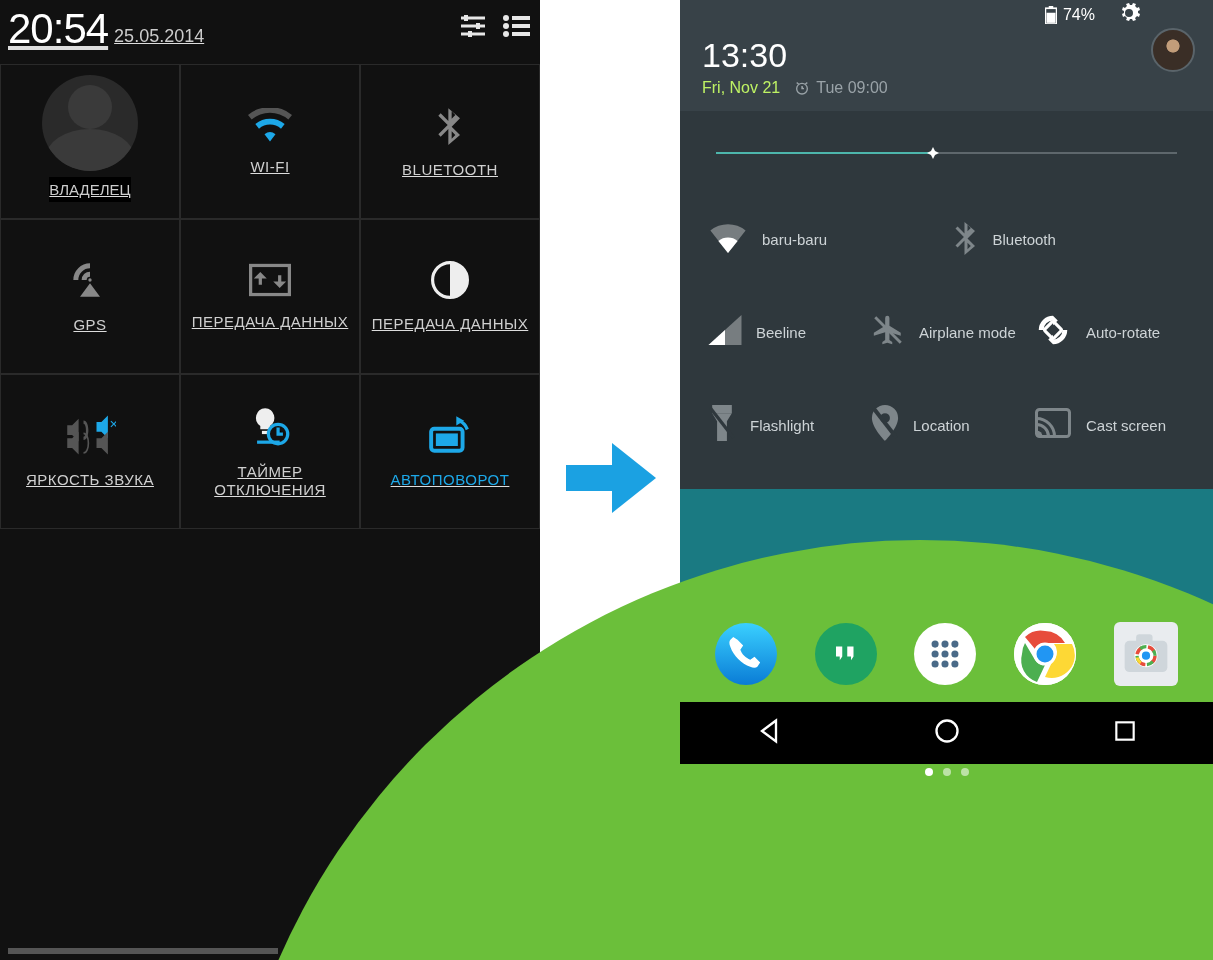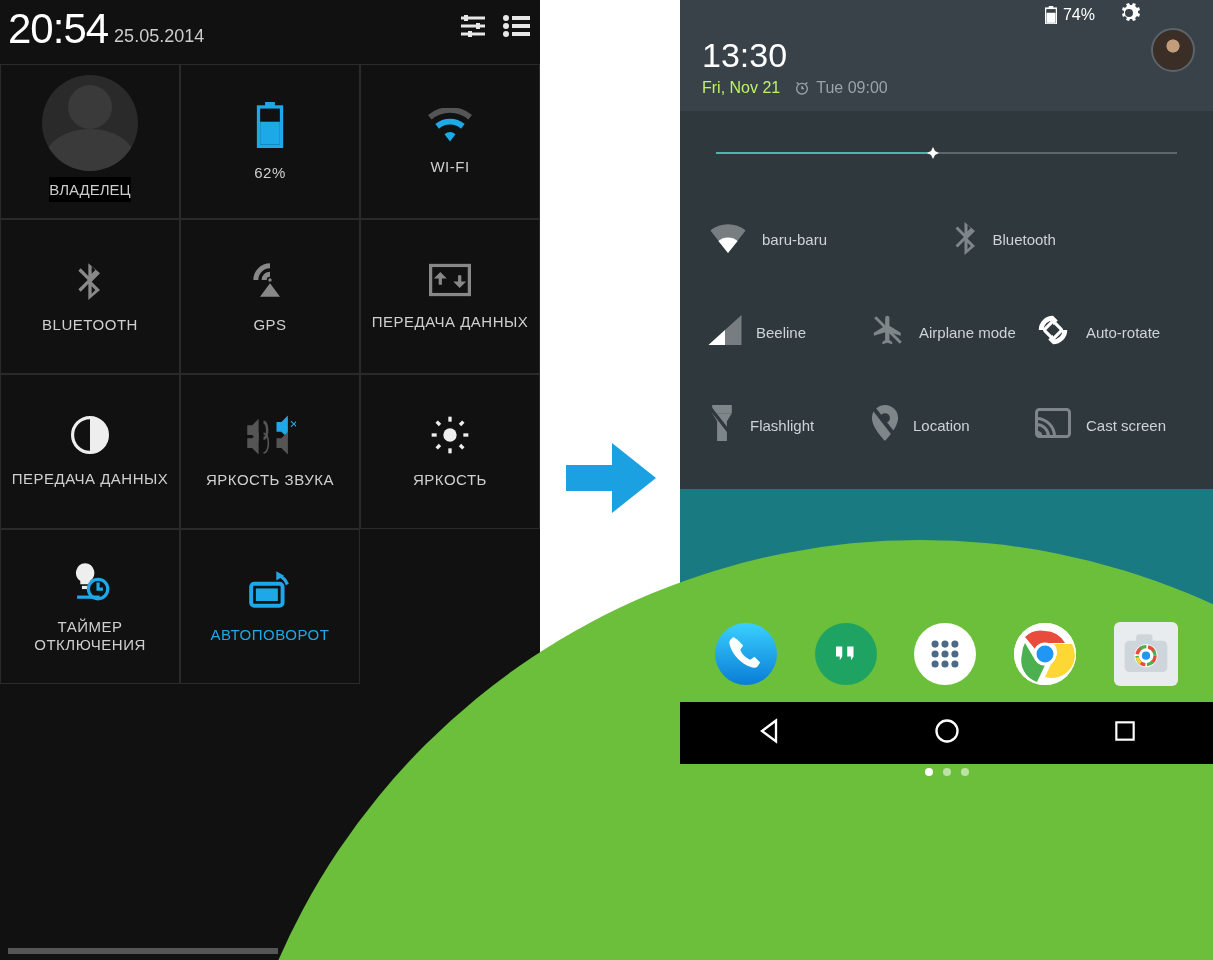--- a/index.html
+++ b/index.html
@@ -13,20 +13,21 @@
   }
   .container { display: flex; width: 100%; height: 100%; align-items: flex-start; }
 
   
   .left-phone {
     width: 540px;
     height: 960px;
     background: #111;
     color: #ddd;
     position: relative;
+    text-decoration: underline;
   }
   .left-statusbar {
     height: 58px;
     display: flex;
     align-items: center;
     padding: 0 8px;
     position: relative;
   }
   .left-time { font-size: 42px; font-weight: 300; color: #fff; letter-spacing: -1px; }
   .left-date { font-size: 18px; color: #ccc; margin-left: 6px; margin-top: 14px; }
@@ -165,30 +166,20 @@
 
     <div class="left-grid">
 
       <div class="left-tile" style="padding-top:4px;gap:0;">
         <div class="avatar-circle">
             <div class="avatar-head"></div>
             <div class="avatar-body"></div>
           </div>
         <div class="owner-badge">ВЛАДЕЛЕЦ</div>
       </div>
-      <div class="left-tile">
-        <span>
-          <svg width="28" height="46" viewBox="0 0 16 28">
-              <rect x="5" y="0" width="6" height="3" fill="#1da8e8"></rect>
-              <rect x="1" y="3" width="14" height="24" fill="none" stroke="#1da8e8" stroke-width="2"></rect>
-              <rect x="2" y="12" width="12" height="14" fill="#1da8e8"></rect>
-            </svg>
-        </span>
-        <span class="left-tile-label">62%</span>
-      </div>
 
       <div class="left-tile">
         <span>
           <svg width="44" height="34" viewBox="0 0 24 18">
               <path fill="#1da8e8" d="M12 18l3-4a5 5 0 0 0-6 0l3 4zM6 11a9 9 0 0 1 12 0l2-2.5a12.5 12.5 0 0 0-16 0L6 11z"></path>
               <path fill="#555" d="M2 6a15.5 15.5 0 0 1 20 0l2-2.5a19 19 0 0 0-24 0L2 6z"></path>
             </svg>
         </span>
         <span class="left-tile-label">WI-FI</span>
       </div>
@@ -241,38 +232,20 @@
               <g fill="#555" transform="translate(0 14)">
                 <path d="M2 0v6h3l4 4V-4L5 0H2z"></path>
                 <path d="M20 0v6h3l4 4V-4l-4 4h-3z"></path>
                 <path d="M12 -3c2 0 3 3 3 6s-1 6-3 6" stroke="#555" fill="none"></path>
               </g>
             </svg>
         </span>
         <span class="left-tile-label">ЯРКОСТЬ ЗВУКА</span>
       </div>
 
-      <div class="left-tile">
-        <span>
-          <svg width="40" height="40" viewBox="0 0 24 24" fill="#eee">
-              <circle cx="12" cy="12" r="4"></circle>
-              <g stroke="#eee" stroke-width="2">
-                <line x1="12" y1="1" x2="12" y2="4"></line>
-                <line x1="12" y1="20" x2="12" y2="23"></line>
-                <line x1="1" y1="12" x2="4" y2="12"></line>
-                <line x1="20" y1="12" x2="23" y2="12"></line>
-                <line x1="4" y1="4" x2="6" y2="6"></line>
-                <line x1="18" y1="18" x2="20" y2="20"></line>
-                <line x1="4" y1="20" x2="6" y2="18"></line>
-                <line x1="18" y1="6" x2="20" y2="4"></line>
-              </g>
-            </svg>
-        </span>
-        <span class="left-tile-label">ЯРКОСТЬ</span>
-      </div>
       <div class="left-tile">
         <span>
           <svg width="42" height="42" viewBox="0 0 26 26">
               <path fill="#eee" d="M10 2a6 6 0 0 0-3 11v2h6v-2a6 6 0 0 0-3-11z"></path>
               <rect x="8" y="16" width="4" height="2" fill="#eee"></rect>
               <circle cx="18" cy="18" r="6" fill="none" stroke="#1da8e8" stroke-width="2"></circle>
               <path stroke="#1da8e8" stroke-width="2" d="M18 14v4h3"></path>
               <rect x="5" y="22" width="14" height="2" fill="#1da8e8"></rect>
             </svg>
         </span>

